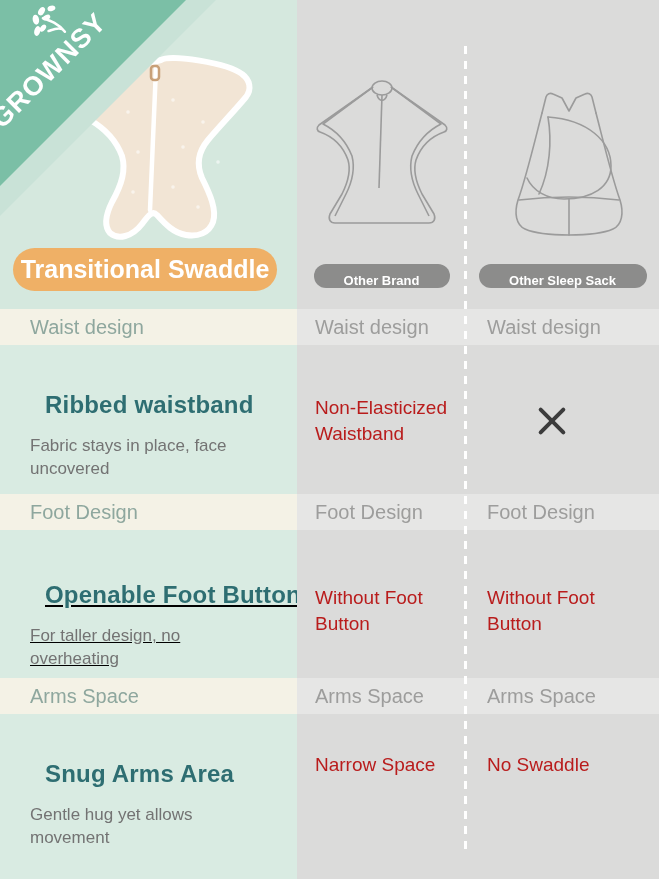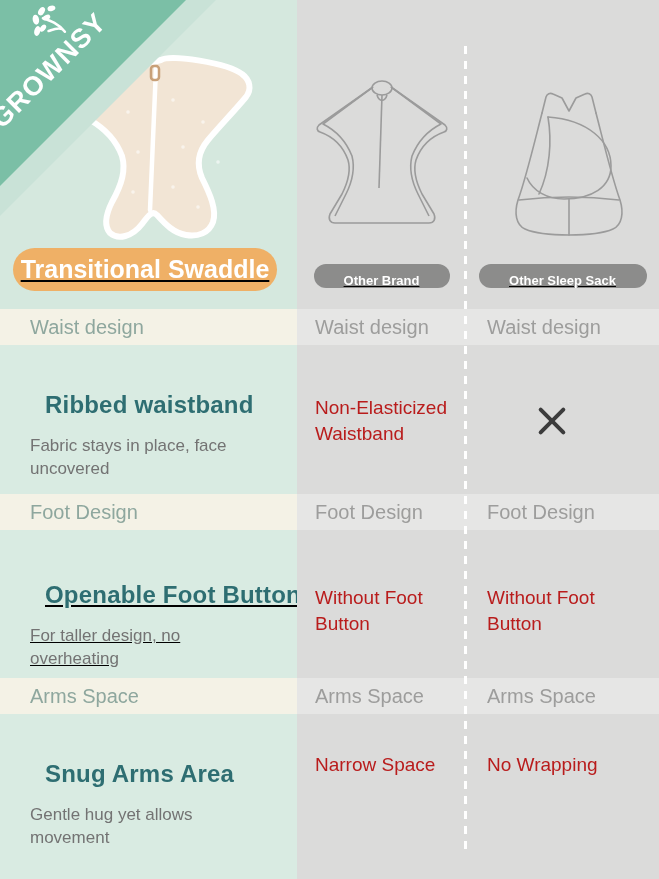--- a/index.html
+++ b/index.html
@@ -27,21 +27,21 @@
     transform:rotate(-45deg);display:flex;flex-direction:column;align-items:center;}
   .tree-wrap{margin-left:66px;height:36px;}
   .ribbon-word{color:#ffffff;font-size:27px;font-weight:bold;letter-spacing:1px;line-height:30px;}
 
   .product-svg{position:absolute;left:78px;top:52px;}
   .outline-svg{position:absolute;}
   .mid-draw{left:10px;top:76px;}
   .right-draw{left:32px;top:86px;}
 
   
-  .pills{height:62px;text-decoration:underline;}
+  .pills{height:62px;}
   .pills .left{background:#d5e8de;}
   .pills .mid,.pills .right{background:#dbdbda;}
   .pill{color:#fff;font-weight:bold;text-align:center;border-radius:26px;}
   .pill-orange{margin:1px 0 0 13px;width:264px;height:43px;line-height:43px;
     font-size:25px;background:#efb066;}
   .pill-gray{margin:17px auto 0 auto;height:24px;line-height:33px;font-size:13px;background:#8c8c8b;}
   .pill-mid{width:136px;}
   .pill-right{width:168px;}
 
   
@@ -223,18 +223,18 @@
 
   <div class="row feat feat3">
     <div class="cell left">
       <h3 class="feat-title">Snug Arms Area</h3>
       <p class="feat-desc">Gentle hug yet allows movement</p>
     </div>
     <div class="cell mid">
       <div class="val">Narrow Space</div>
     </div>
     <div class="cell right">
-      <div class="val">No Wrapping</div>
+      <div class="val">No Swaddle</div>
     </div>
   </div>
 
   <div class="divider-dotted"></div>
 </div>
 
 </body></html>

